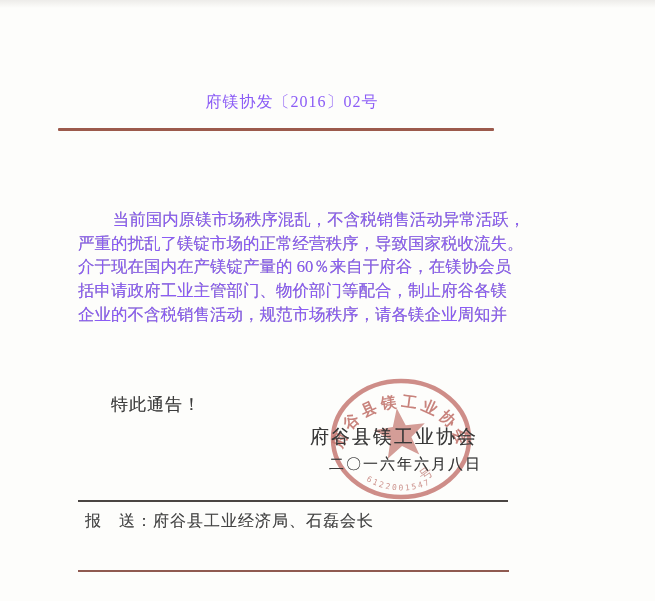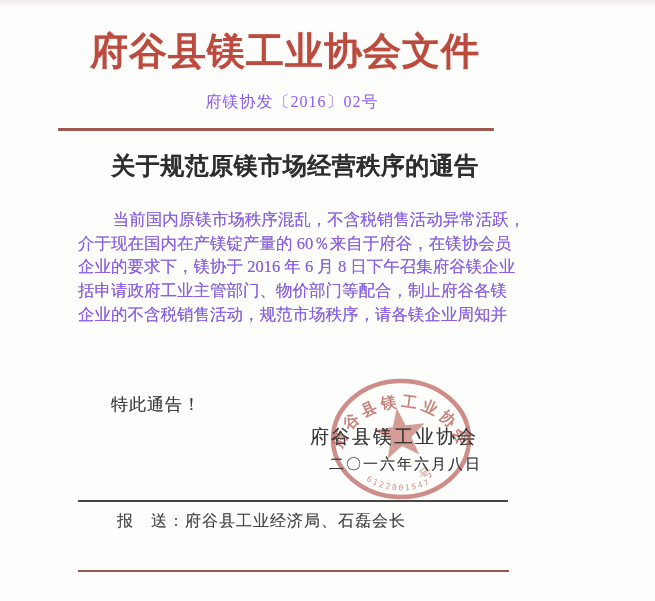--- a/index.html
+++ b/index.html
@@ -75,42 +75,39 @@
     background:#4a4542;
   }
   .foot-rule-red{
     position:absolute;top:570px;left:78px;width:431px;height:2px;
     background:#8f5a50;
   }
   .foot-line{
     position:absolute;left:85px;
     font-size:16px;color:#454545;letter-spacing:1px;white-space:nowrap;
     text-shadow:0 0 .5px rgba(69,69,69,.45);
-    margin-left:32px;
   }
   .foot-report{top:511px;}
   .foot-cc{top:544px;}
 </style>
 </head>
 <body>
 
 <div class="page">
 
-  <div class="letterhead">府谷县镁工业协会文件</div>
 
   <div class="doc-number">府镁协发〔2016〕02号</div>
 
   <div class="red-rule"></div>
 
-  <div class="notice-title">关于规范原镁市场经营秩序的通告</div>
 
   <div class="body-text">
     <div class="line">当前国内原镁市场秩序混乱，不含税销售活动异常活跃，</div>
+    <div class="line">严重的扰乱了镁锭市场的正常经营秩序，导致国家税收流失。</div>
     <div class="line">介于现在国内在产镁锭产量的 60％来自于府谷，在镁协会员</div>
-    <div class="line">企业的要求下，镁协于 2016 年 6 月 8 日下午召集府谷镁企业</div>
     <div class="line">括申请政府工业主管部门、物价部门等配合，制止府谷各镁</div>
     <div class="line">企业的不含税销售活动，规范市场秩序，请各镁企业周知并</div>
   </div>
 
   <div class="closing">特此通告！</div>
 
   <svg class="seal" viewBox="0 0 146 124" xmlns="http://www.w3.org/2000/svg">
     <defs>
       <path id="sealTopArc" d="M 14 78 A 59 49 0 1 1 132 78" fill="none"></path>
       <path id="sealBottomArc" d="M 23 88 A 58 48 0 0 0 124 88" fill="none"></path>

